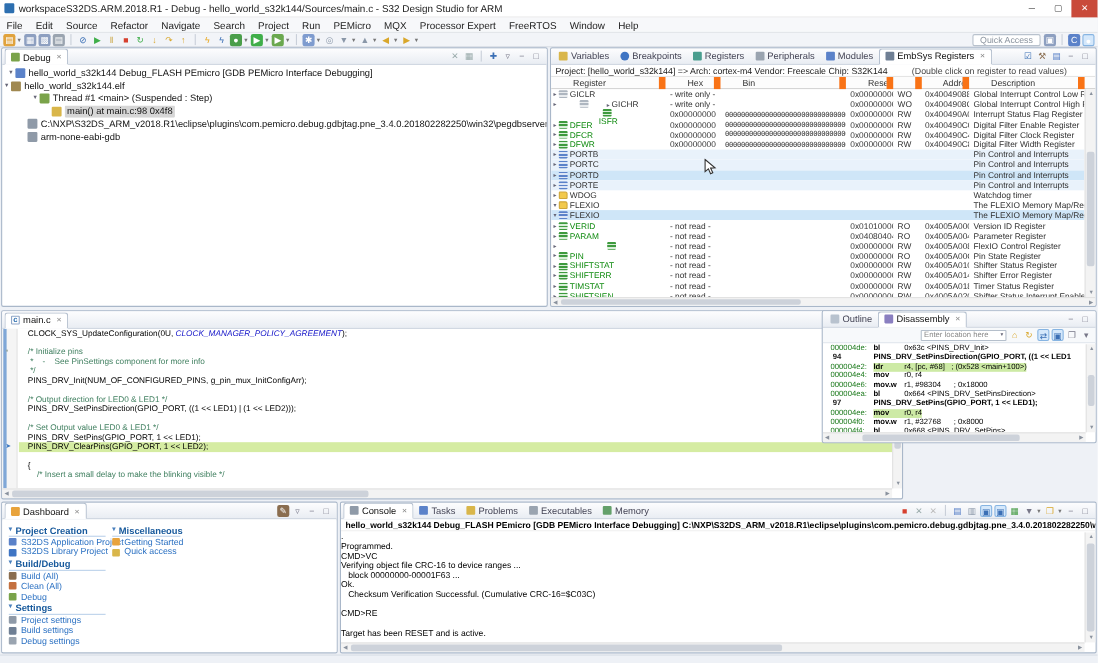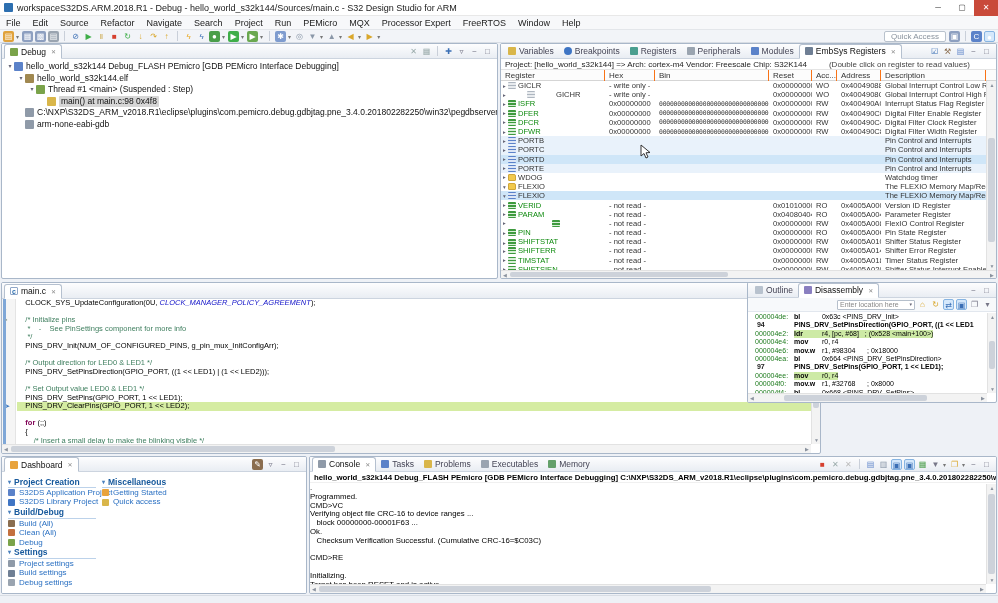--- a/index.html
+++ b/index.html
@@ -42,21 +42,21 @@
 .drow{height:11.5px;line-height:11.5px;display:flex;align-items:center;white-space:nowrap;overflow:hidden}
 .dexp{width:8px;font-size:6px;color:#667;text-align:center;flex:none}
 .dico{width:9px;height:9px;border-radius:1px;margin-right:3px;flex:none}
 .dico.target{background:#5b82c9}.dico.elf{background:#a08850}.dico.thread{background:#7aa34a}
 .dico.frame{background:#d9b64a}.dico.proc{background:#8f9aa8}
 .dsel{background:#d6d6d6;border-radius:1px;padding:0 2px}
 
 .rinfo{height:11px;line-height:11px;font-size:8px;color:#222;padding-left:4px;background:#fff;border-bottom:1px solid #e4e4e4;white-space:nowrap;display:flex;gap:22px}
 .rhdr,.rrow{display:grid;grid-template-columns:104px 50px 114px 43px 25px 44px 1fr;align-items:center}
 .rhdr{height:11px;font-size:8px;color:#333;border-bottom:1px solid #d5d5d5;background:#fcfcfc;padding-right:10px}
-.rhdr span{padding-left:4px;border-right:1px solid #f97316;height:11px;line-height:11px;overflow:hidden;white-space:nowrap}
+.rhdr span{padding-left:20px;border-right:6px solid #f97316;height:11px;line-height:11px;overflow:hidden;white-space:nowrap}
 .rbody{position:absolute;top:37px;left:0;right:10px;bottom:8px;overflow:hidden}
 .rrow{height:9.2px;font-size:7.6px;color:#333;white-space:nowrap}
 .rrow>span{overflow:hidden;white-space:nowrap;padding-left:4px}
 .rname{display:flex;align-items:center;padding-left:0 !important}
 .rexp{width:7px;font-size:5.5px;color:#667;text-align:center;flex:none}
 .rico{width:8px;height:7px;margin-right:2px;flex:none;border-radius:1px}
 .rico.reg{background:repeating-linear-gradient(#aeb6c0 0 1.5px,#e8ebee 1.5px 3px)}
 .rico.reg-g{background:repeating-linear-gradient(#3e9a3e 0 1.5px,#d8eed8 1.5px 3px)}
 .rico.reg-b{background:repeating-linear-gradient(#5b82c9 0 1.5px,#dde6f5 1.5px 3px)}
 .rico.folder{background:#f2c94c;border:1px solid #cfa63a;border-radius:1px 2px 1px 1px}
@@ -210,21 +210,21 @@
             <span class="ic" style="background: transparent; color: rgb(119, 119, 136);">−</span>
             <span class="ic" style="background: transparent; color: rgb(119, 119, 136);">□</span>
           </span>
       </div>
       <div class="dtree" id="debug-tree">
           <div class="drow" style="padding-left: 4px;">
             <span class="dexp">▾</span>
             <span class="dico target"></span>
             <span>hello_world_s32k144 Debug_FLASH PEmicro [GDB PEMicro Interface Debugging]</span>
           </div>
-          <div class="drow" style="padding-left: 15px;">
+          <div class="drow" style="padding-left: 0;">
             <span class="dexp">▾</span>
             <span class="dico elf"></span>
             <span>hello_world_s32k144.elf</span>
           </div>
           <div class="drow" style="padding-left: 26px;">
             <span class="dexp">▾</span>
             <span class="dico thread"></span>
             <span>Thread #1 &lt;main&gt; (Suspended : Step)</span>
           </div>
           <div class="drow" style="padding-left: 37px; text-align: right;">
@@ -316,21 +316,21 @@
               <span class="nm">GICHR</span>
             </span>
             <span>- write only -</span>
             <span class="rbin"></span>
             <span>0x00000000</span>
             <span>WO</span>
             <span>0x4004908C</span>
             <span>Global Interrupt Control High Register</span>
           </div>
           <div class="rrow">
-            <span class="rname" style="padding-left: 10px;">
+            <span class="rname" style="padding-left: 10px; flex-direction: column;">
               <span class="rexp">▸</span>
               <span class="rico reg-g"></span>
               <span class="nm green">ISFR</span>
             </span>
             <span>0x00000000</span>
             <span class="rbin">00000000000000000000000000000000</span>
             <span>0x00000000</span>
             <span>RW</span>
             <span>0x400490A0</span>
             <span>Interrupt Status Flag Register</span>
@@ -612,21 +612,20 @@
             <div class="cline"><span class="tok c">     */</span></div>
             <div class="cline"><span class="tok p">    PINS_DRV_Init(NUM_OF_CONFIGURED_PINS, g_pin_mux_InitConfigArr);</span></div>
             <div class="cline">&nbsp;</div>
             <div class="cline"><span class="tok c">    /* Output direction for LED0 &amp; LED1 */</span></div>
             <div class="cline"><span class="tok p">    PINS_DRV_SetPinsDirection(GPIO_PORT, ((1 &lt;&lt; LED1) | (1 &lt;&lt; LED2)));</span></div>
             <div class="cline">&nbsp;</div>
             <div class="cline"><span class="tok c">    /* Set Output value LED0 &amp; LED1 */</span></div>
             <div class="cline"><span class="tok p">    PINS_DRV_SetPins(GPIO_PORT, 1 &lt;&lt; LED1);</span></div>
             <div class="cline hl"><span class="tok p">    PINS_DRV_ClearPins(GPIO_PORT, 1 &lt;&lt; LED2);</span></div>
             <div class="cline">&nbsp;</div>
-            <div class="cline"><span class="tok p">    </span><span class="tok k">for</span><span class="tok p"> (;;)</span></div>
             <div class="cline"><span class="tok p">    {</span></div>
             <div class="cline"><span class="tok c">        /* Insert a small delay to make the blinking visible */</span></div>
           </div>
         <div class="vscroll" style="width:9px;bottom:9px">
           <span class="sarrow" style="top:0;width:9px">▲</span>
           <span class="sarrow" style="bottom:0;width:9px">▼</span>
           <span class="vthumb" style="top:45%;height:30%"></span>
         </div>
         <div class="hscroll" style="right:9px;height:9px">
           <span class="harrow" style="left:0">◀</span>
@@ -835,21 +834,20 @@
           <div class="conline">.</div>
           <div class="conline">Programmed.</div>
           <div class="conline">CMD&gt;VC</div>
           <div class="conline">Verifying object file CRC-16 to device ranges ...</div>
           <div class="conline">   block 00000000-00001F63 ...</div>
           <div class="conline">Ok.</div>
           <div class="conline">   Checksum Verification Successful. (Cumulative CRC-16=$C03C)</div>
           <div class="conline"> </div>
           <div class="conline">CMD&gt;RE</div>
           <div class="conline"> </div>
-          <div class="conline">Initializing.</div>
           <div class="conline">Target has been RESET and is active.</div>
         </div>
       <div class="vscroll" style="top:27px;bottom:9px">
         <span class="sarrow" style="top:0">▲</span>
         <span class="sarrow" style="bottom:0">▼</span>
         <span class="vthumb" style="top:10px;bottom:10px;height:auto"></span>
       </div>
       <div class="hscroll" style="right:10px;height:9px">
         <span class="harrow" style="left:0">◀</span>
         <span class="harrow" style="right:0">▶</span>

